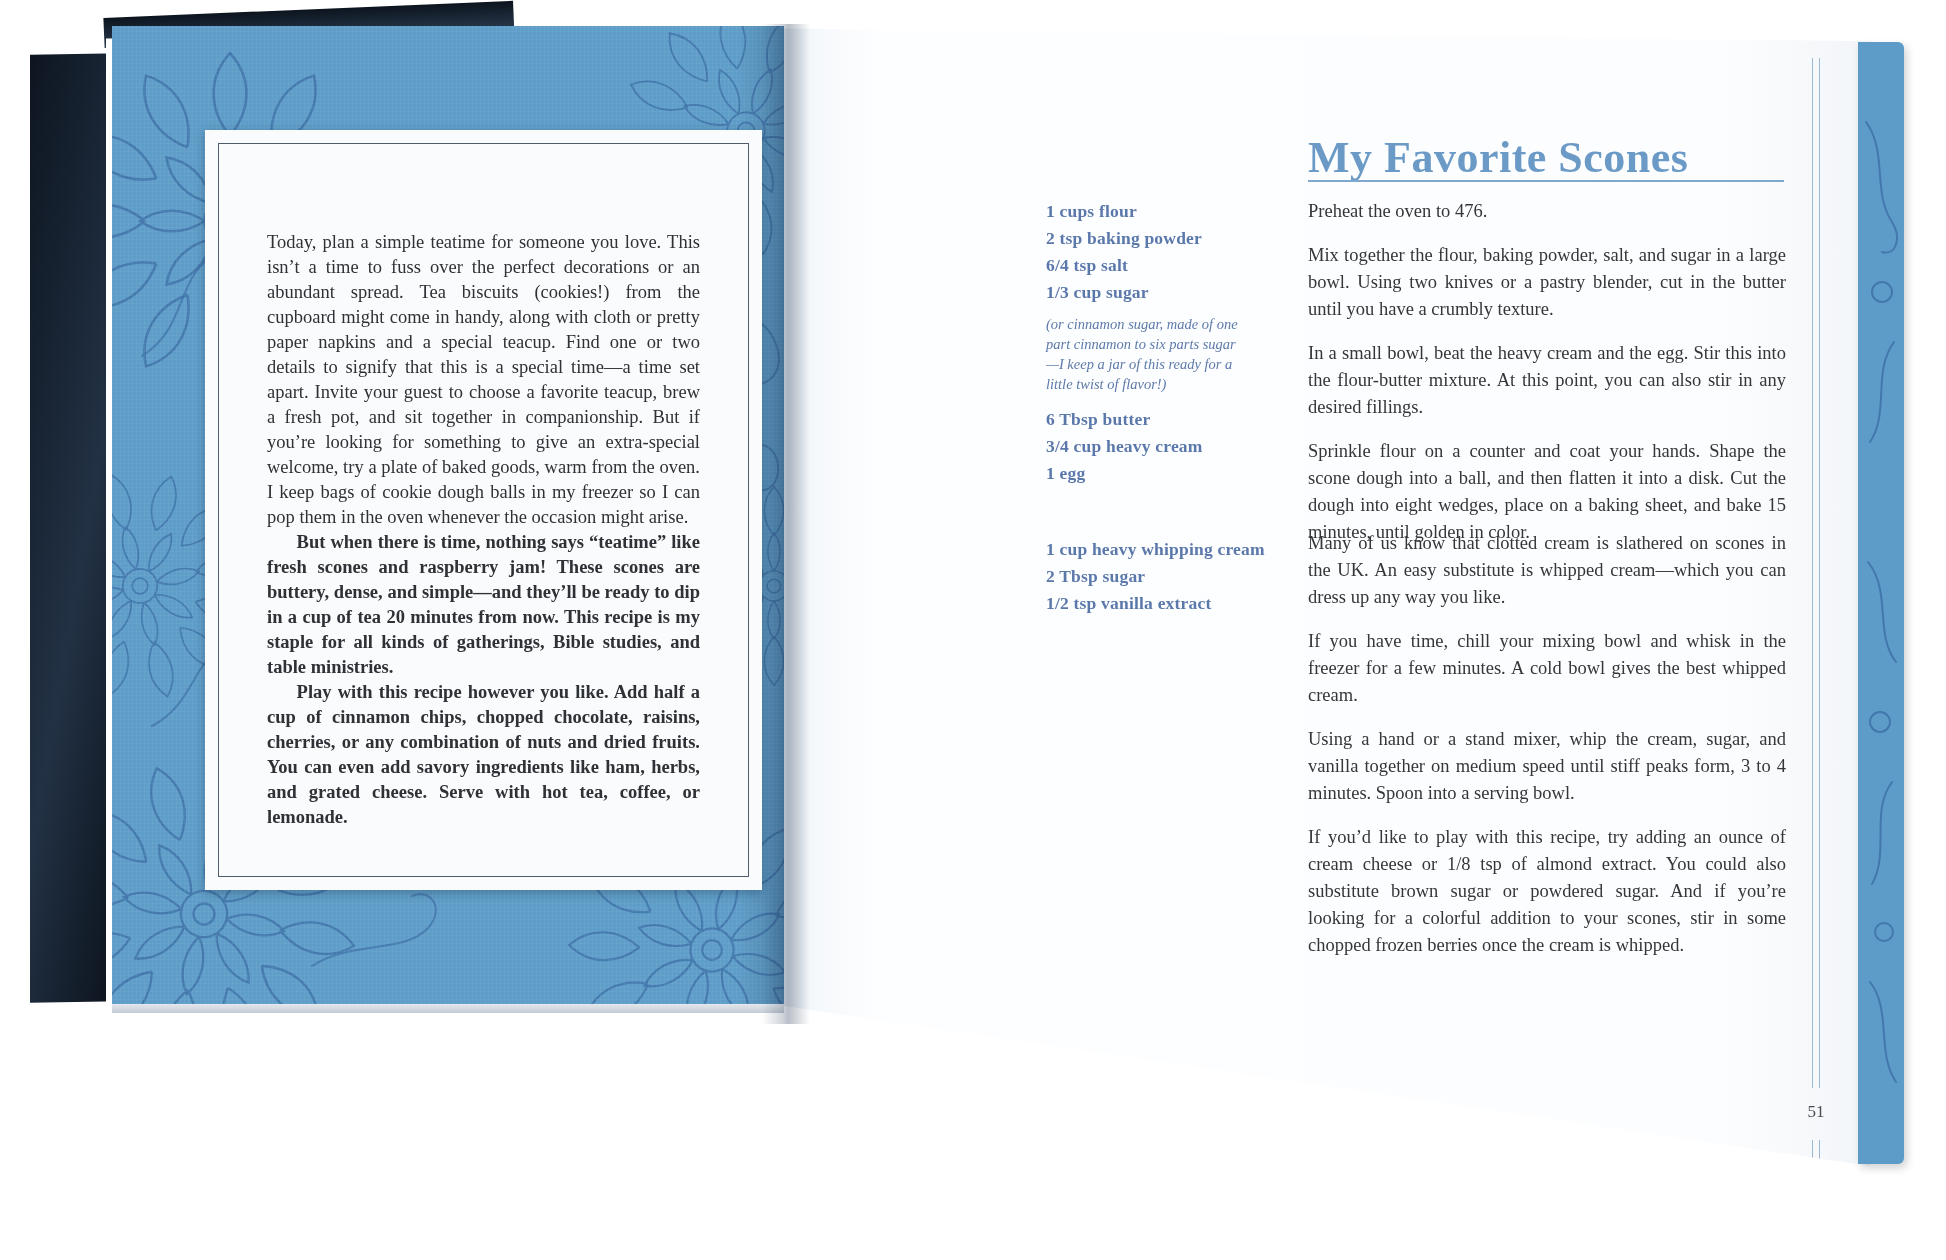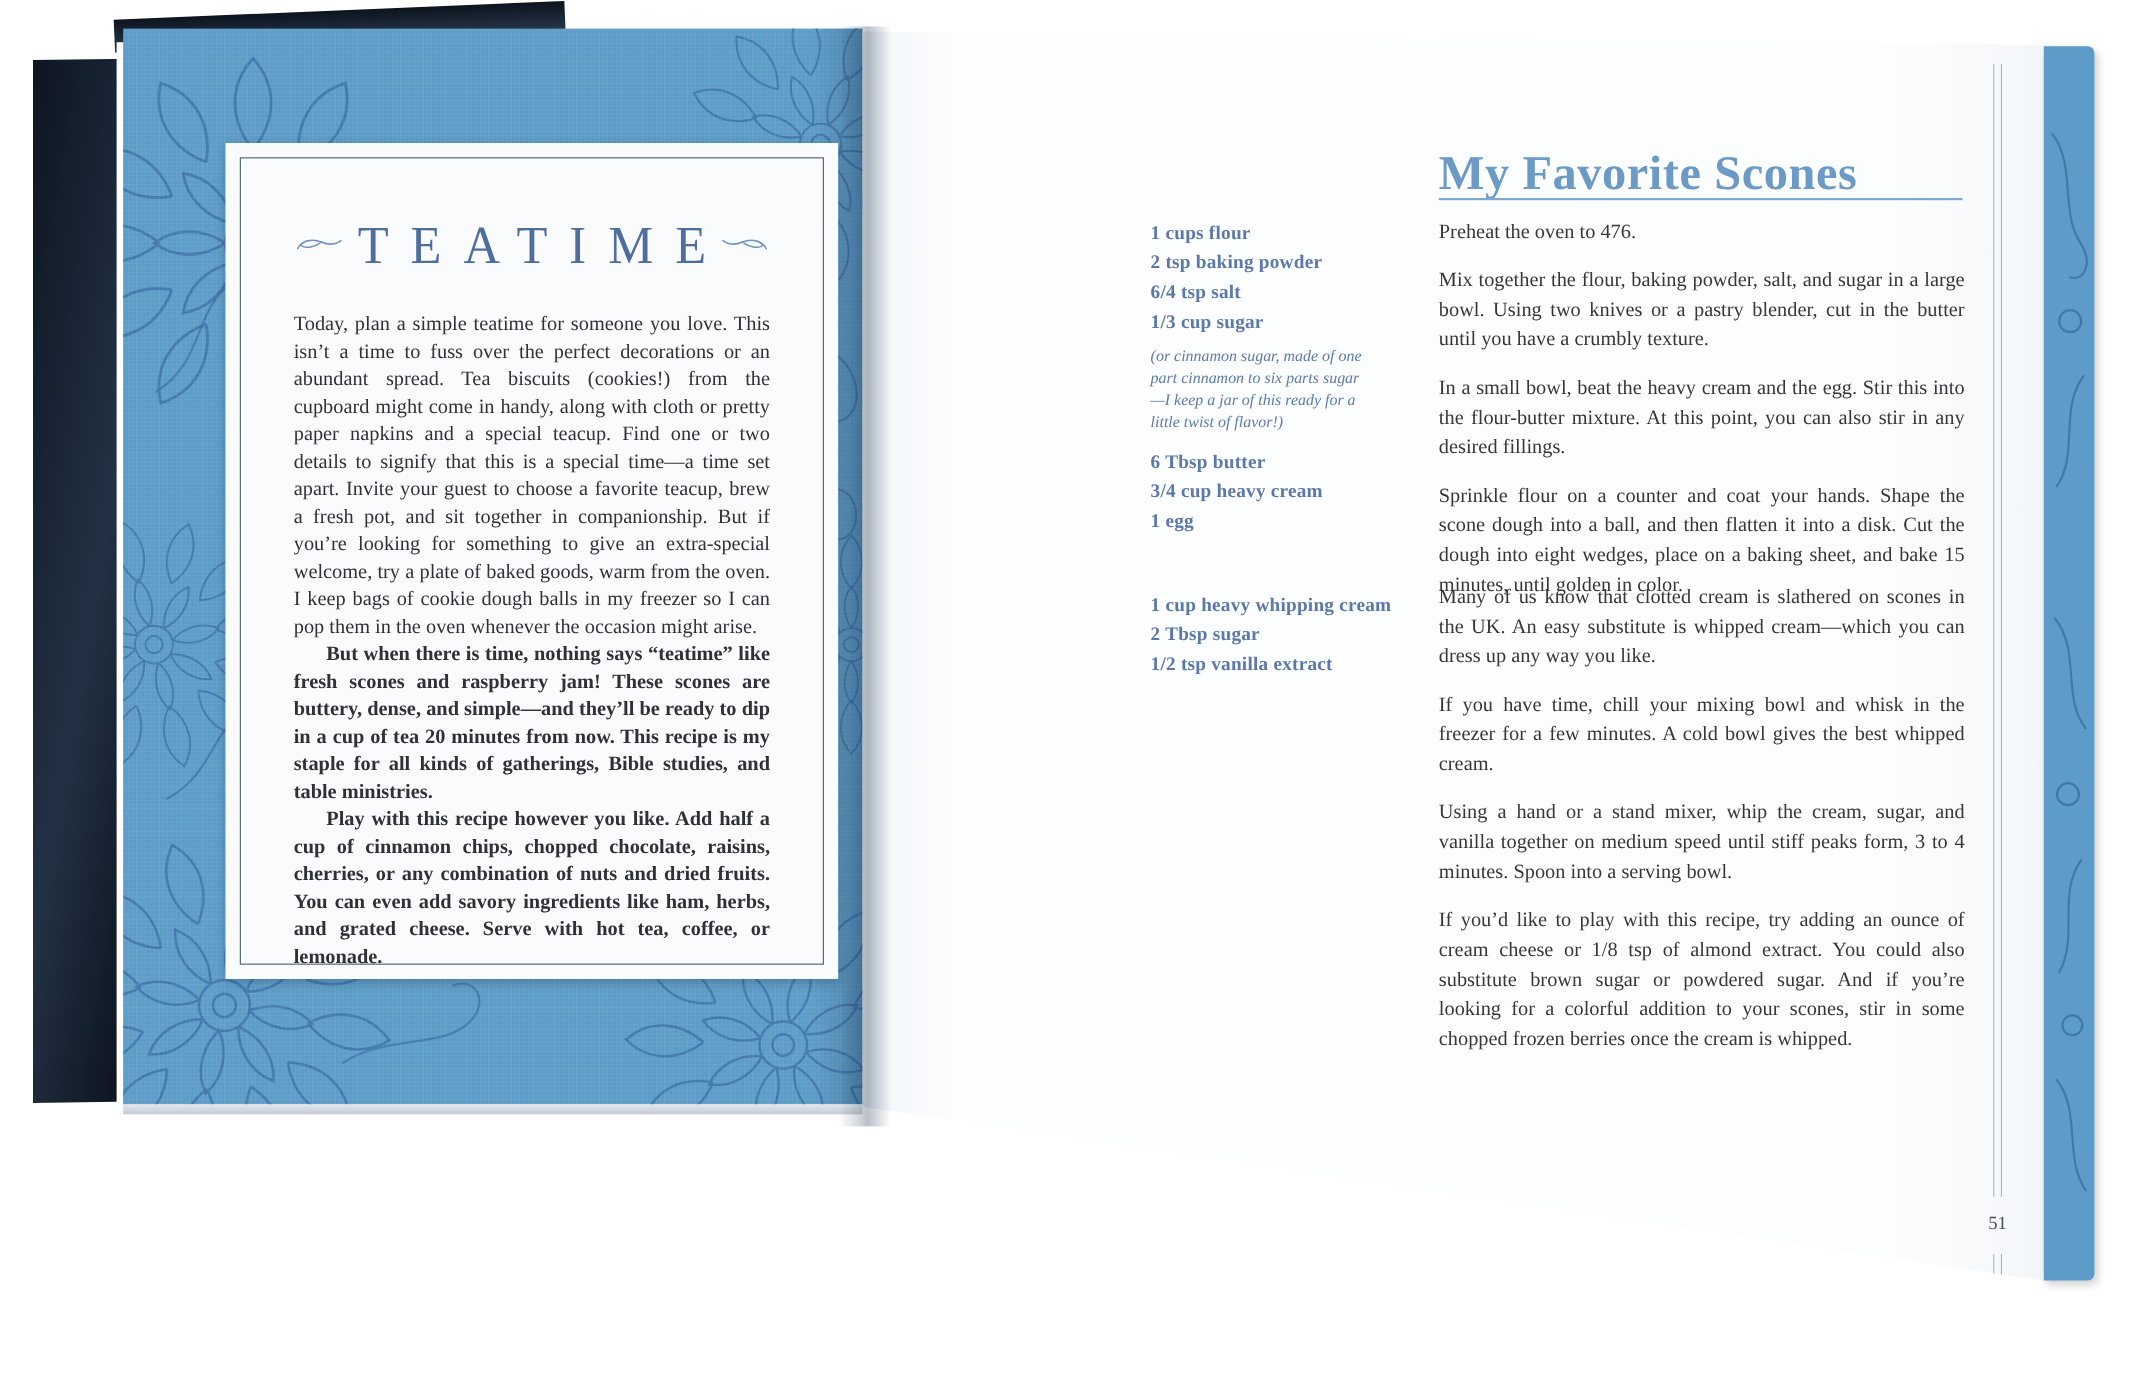--- a/index.html
+++ b/index.html
@@ -134,35 +134,20 @@
         <path d="M200,940 C240,914 292,928 316,902 C334,882 318,862 300,870"></path>
         <path d="M620,430 C646,408 668,420 666,446 C664,466 644,470 638,456"></path>
       </g>
     </svg>
     <div class="weave"></div>
     <div class="gutter-shade"></div>
 
     <div class="panel">
       <div class="inner-rule"></div>
       <div class="content">
-        <div class="titlerow">
-          <svg width="74" height="30" viewBox="0 0 74 30">
-            <g fill="none" stroke="#6f94bd" stroke-width="2.4" stroke-linecap="round">
-              <path d="M6,20 C12,8 28,4 42,10 C32,18 18,20 12,16"></path>
-              <path d="M42,10 C54,15 64,14 72,8"></path>
-            </g>
-          </svg>
-          <span class="book-title">TEATIME</span>
-          <svg width="74" height="30" viewBox="0 0 74 30" style="transform:scaleX(-1)">
-            <g fill="none" stroke="#6f94bd" stroke-width="2.4" stroke-linecap="round">
-              <path d="M6,20 C12,8 28,4 42,10 C32,18 18,20 12,16"></path>
-              <path d="M42,10 C54,15 64,14 72,8"></path>
-            </g>
-          </svg>
-        </div>
         <div class="left-body">
           <p>Today, plan a simple teatime for someone you love. This isn’t a time to fuss over the perfect decorations or an abundant spread. Tea biscuits (cookies!) from the cupboard might come in handy, along with cloth or pretty paper napkins and a special teacup. Find one or two details to signify that this is a special time—a time set apart. Invite your guest to choose a favorite teacup, brew a fresh pot, and sit together in companionship. But if you’re looking for something to give an extra-special welcome, try a plate of baked goods, warm from the oven. I keep bags of cookie dough balls in my freezer so I can pop them in the oven whenever the occasion might arise.</p>
           <p>But when there is time, nothing says “teatime” like fresh scones and raspberry jam! These scones are buttery, dense, and simple—and they’ll be ready to dip in a cup of tea 20 minutes from now. This recipe is my staple for all kinds of gatherings, Bible studies, and table ministries.</p>
           <p>Play with this recipe however you like. Add half a cup of cinnamon chips, chopped chocolate, raisins, cherries, or any combination of nuts and dried fruits. You can even add savory ingredients like ham, herbs, and grated cheese. Serve with hot tea, coffee, or lemonade.</p>
         </div>
       </div>
     </div>
   </div>
   <div class="edge-bottom-left"></div>
 

